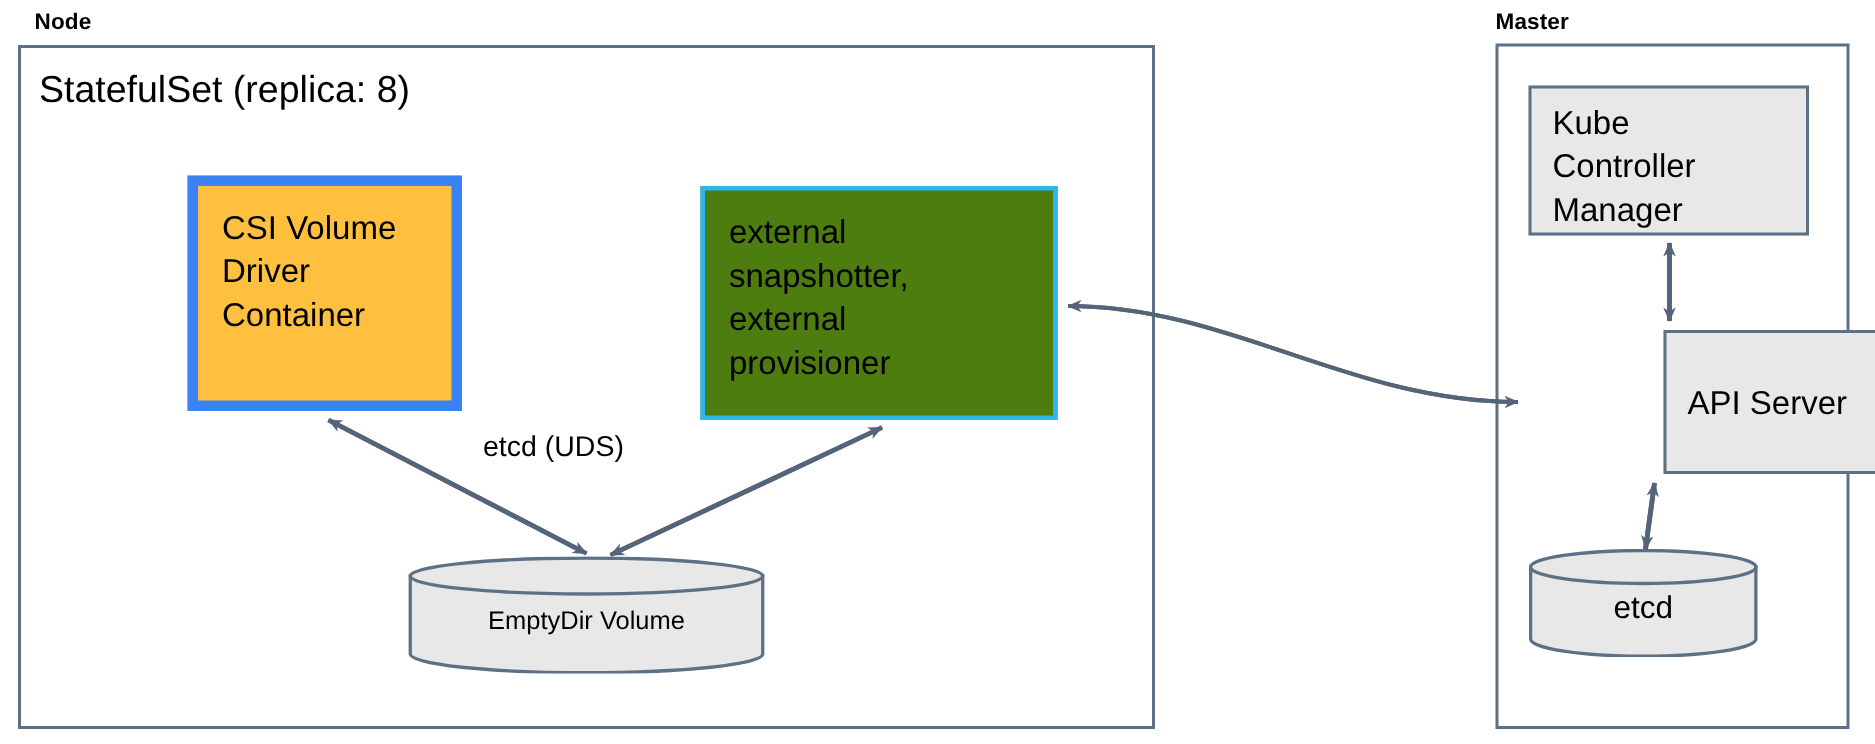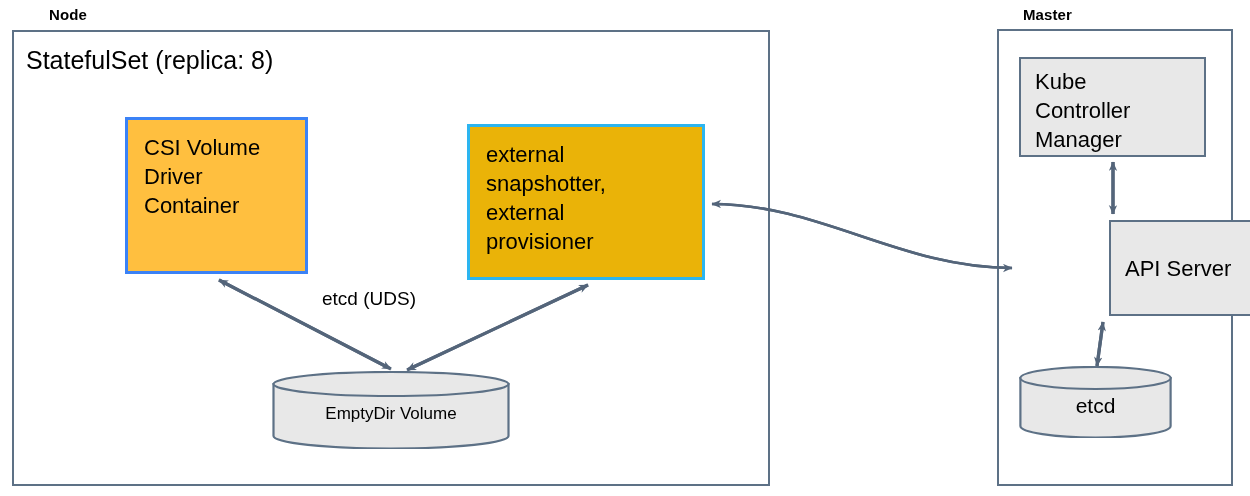--- a/index.html
+++ b/index.html
@@ -18,21 +18,20 @@
     background: #ffffff;
     overflow: hidden;
   }
   .zone-label {
     position: absolute;
     font-weight: bold;
     font-size: 15px;
     color: #000000;
     letter-spacing: 0.1px;
     white-space: nowrap;
-    margin-left: 26px;
   }
   .zone-box {
     position: absolute;
     border: 2px solid #5d7186;
     background: #ffffff;
     box-sizing: border-box;
     box-shadow: inset 0 0 0 1px #ffffff;
   }
   .zone-title {
     position: absolute;
@@ -51,24 +50,24 @@
     left: 16px;
     top: 13px;
     right: 6px;
     font-size: 22px;
     line-height: 1.32;
     color: #000000;
     white-space: pre-line;
   }
   .box-orange {
     background: #ffbf3f;
-    border: 3px solid #3b82f6;
+    border: 7px solid #3b82f6;
   }
   .box-green {
-    background: #eab308;
+    background: #4d7c0f;
     border: 3px solid #2cb5f0;
   }
   .box-gray {
     background: #e8e8e8;
     border: 2px solid #5d7186;
   }
   .box-gray .node-text {
     left: 14px;
     top: 8px;
   }

